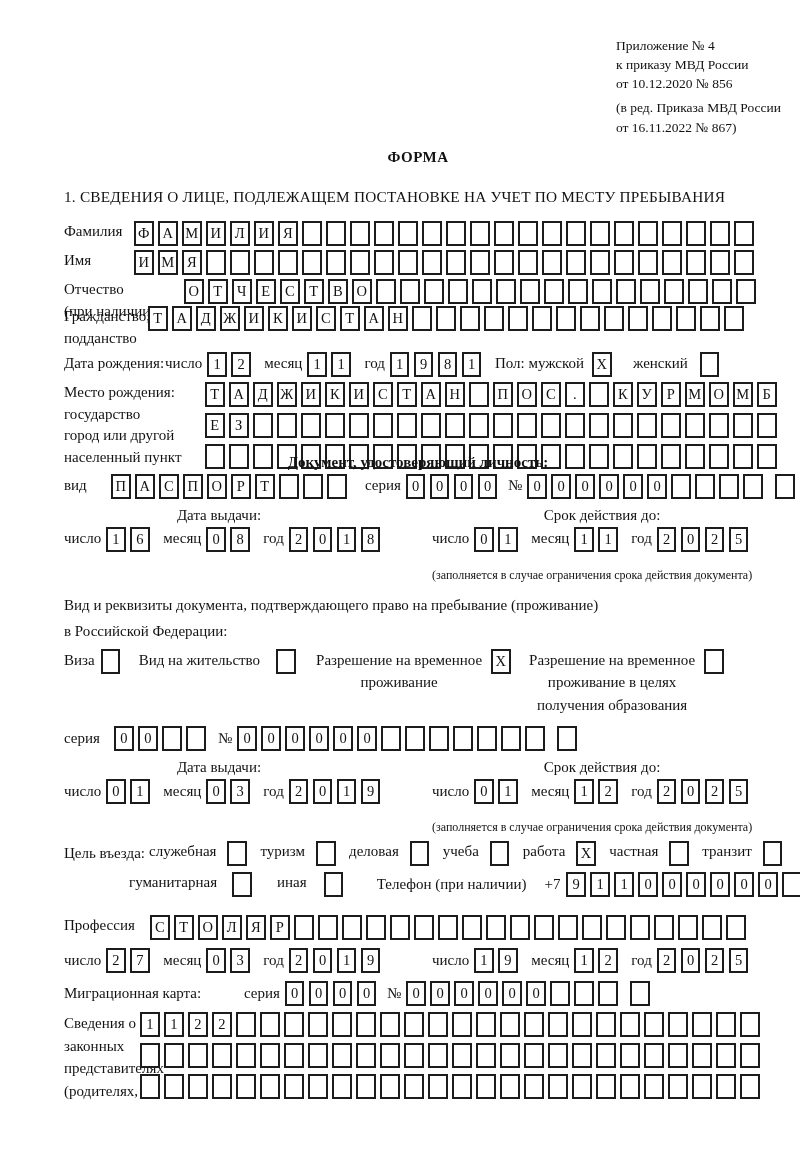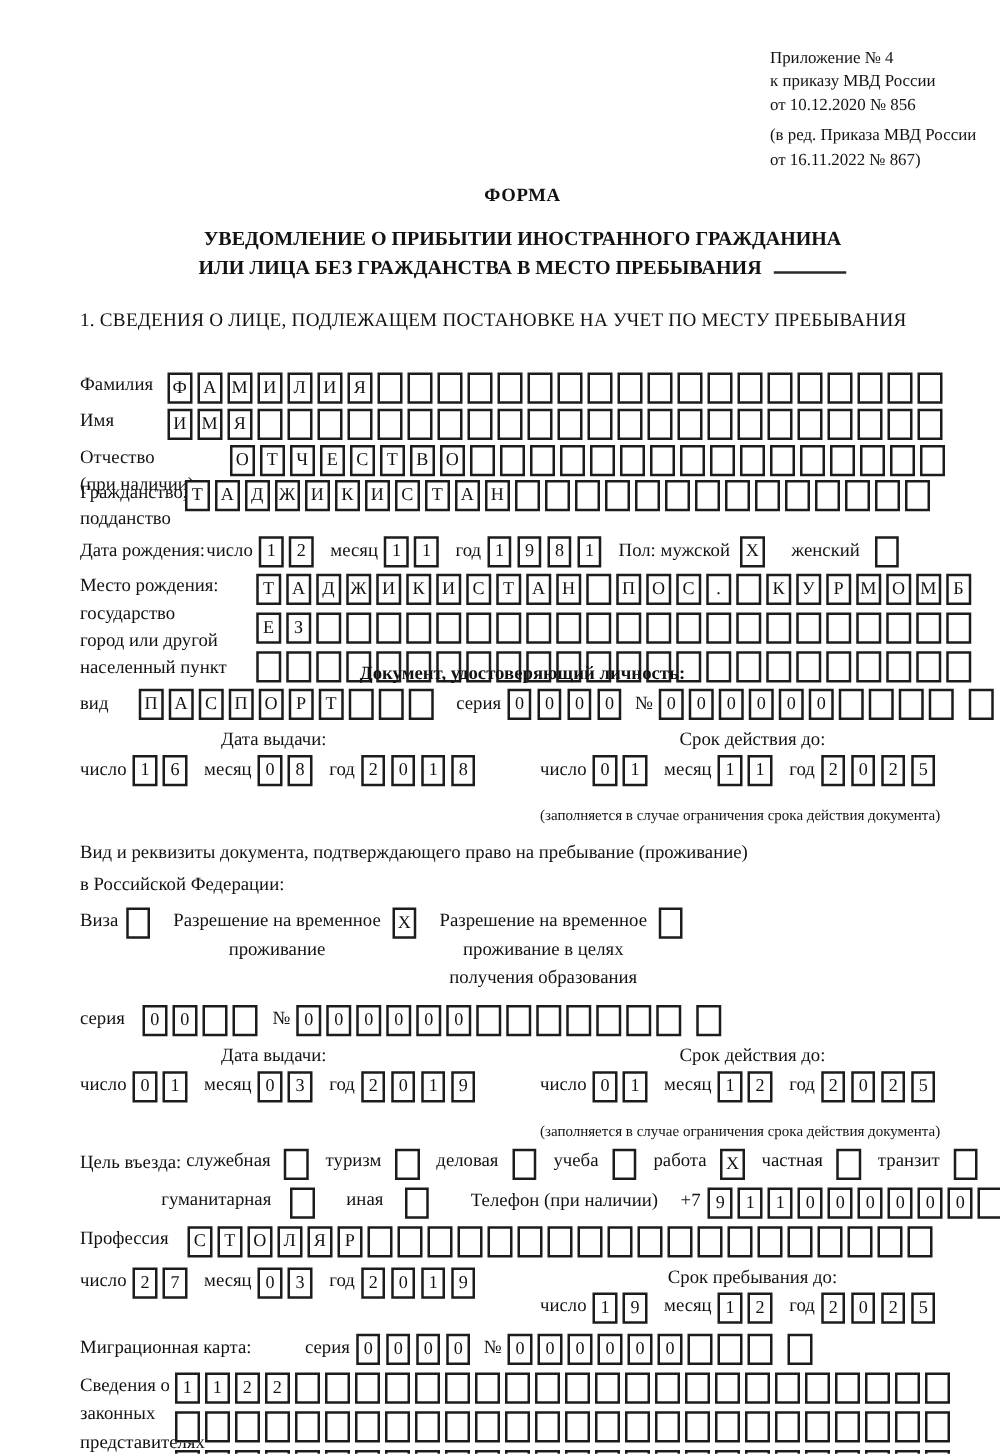--- a/index.html
+++ b/index.html
@@ -64,28 +64,24 @@
   <div class="hdr">
     <div>Приложение № 4</div>
     <div>к приказу МВД России</div>
     <div>от 10.12.2020 № 856</div>
     <div class="gap"></div>
     <div>(в ред. Приказа МВД России</div>
     <div>от 16.11.2022 № 867)</div>
   </div>
   <div class="forma">ФОРМА</div>
 
-  <div class="title">
-    <div>УВЕДОМЛЕНИЕ О ПРИБЫТИИ ИНОСТРАННОГО ГРАЖДАНИНА</div>
-    <div><span>ИЛИ ЛИЦА БЕЗ ГРАЖДАНСТВА В МЕСТО ПРЕБЫВАНИЯ</span><span class="uline"></span></div>
-  </div>
 
   <div class="sec">1. СВЕДЕНИЯ О ЛИЦЕ, ПОДЛЕЖАЩЕМ ПОСТАНОВКЕ НА УЧЕТ ПО МЕСТУ ПРЕБЫВАНИЯ</div>
 
-  <div class="row" style="margin-top:32px">
+  <div class="row" style="margin-top:15px">
     <div class="lbl" style="width:70px">Фамилия</div>
     <div class="boxes">
         <span class="cb">Ф</span>
         <span class="cb">А</span>
         <span class="cb">М</span>
         <span class="cb">И</span>
         <span class="cb">Л</span>
         <span class="cb">И</span>
         <span class="cb">Я</span>
         <span class="cb"></span>
@@ -417,20 +413,26 @@
   <div class="docline1">Вид и реквизиты документа, подтверждающего право на пребывание (проживание)</div>
   <div class="docline1" style="margin-top:2px">в Российской Федерации:</div>
 
   <div class="row" style="margin-top:6px">
     <div class="opt" style="margin-right:14px">
       <div class="txt">Виза</div>
       <div class="boxes" style="margin-left:6px">
           <span class="cb"></span>
         </div>
     </div>
+    <div class="opt" style="margin-right:16px">
+      <div class="txt">Вид на жительство</div>
+      <div class="boxes" style="margin-left:16px">
+          <span class="cb"></span>
+        </div>
+    </div>
     <div class="opt" style="margin-right:14px">
       <div class="txt">
         <div>Разрешение на временное</div>
         <div>проживание</div>
       </div>
       <div class="boxes">
           <span class="cb">X</span>
         </div>
     </div>
     <div class="opt">
@@ -588,21 +590,21 @@
         <span class="cb">0</span>
         <span class="cb">0</span>
         <span class="cb">0</span>
         <span class="cb">0</span>
         <span class="cb">0</span>
         <span class="cb">0</span>
         <span class="cb"></span>
       </span>
   </div>
 
-  <div class="row" style="margin-top:6px">
+  <div class="row" style="margin-top:18px">
     <div class="lbl" style="width:86px">Профессия</div>
     <div class="boxes">
         <span class="cb">С</span>
         <span class="cb">Т</span>
         <span class="cb">О</span>
         <span class="cb">Л</span>
         <span class="cb">Я</span>
         <span class="cb">Р</span>
         <span class="cb"></span>
         <span class="cb"></span>
@@ -642,21 +644,20 @@
         <span class="lbl">год</span>
         <span class="boxes">
             <span class="cb">2</span>
             <span class="cb">0</span>
             <span class="cb">1</span>
             <span class="cb">9</span>
           </span>
       </div>
     </div>
     <div class="datecol2">
-      <div class="datehead">Срок пребывания до:</div>
       <div class="dateline">
         <span class="lbl">число</span>
         <span class="boxes">
             <span class="cb">1</span>
             <span class="cb">9</span>
           </span>
         <span class="lbl">месяц</span>
         <span class="boxes">
             <span class="cb">1</span>
             <span class="cb">2</span>

